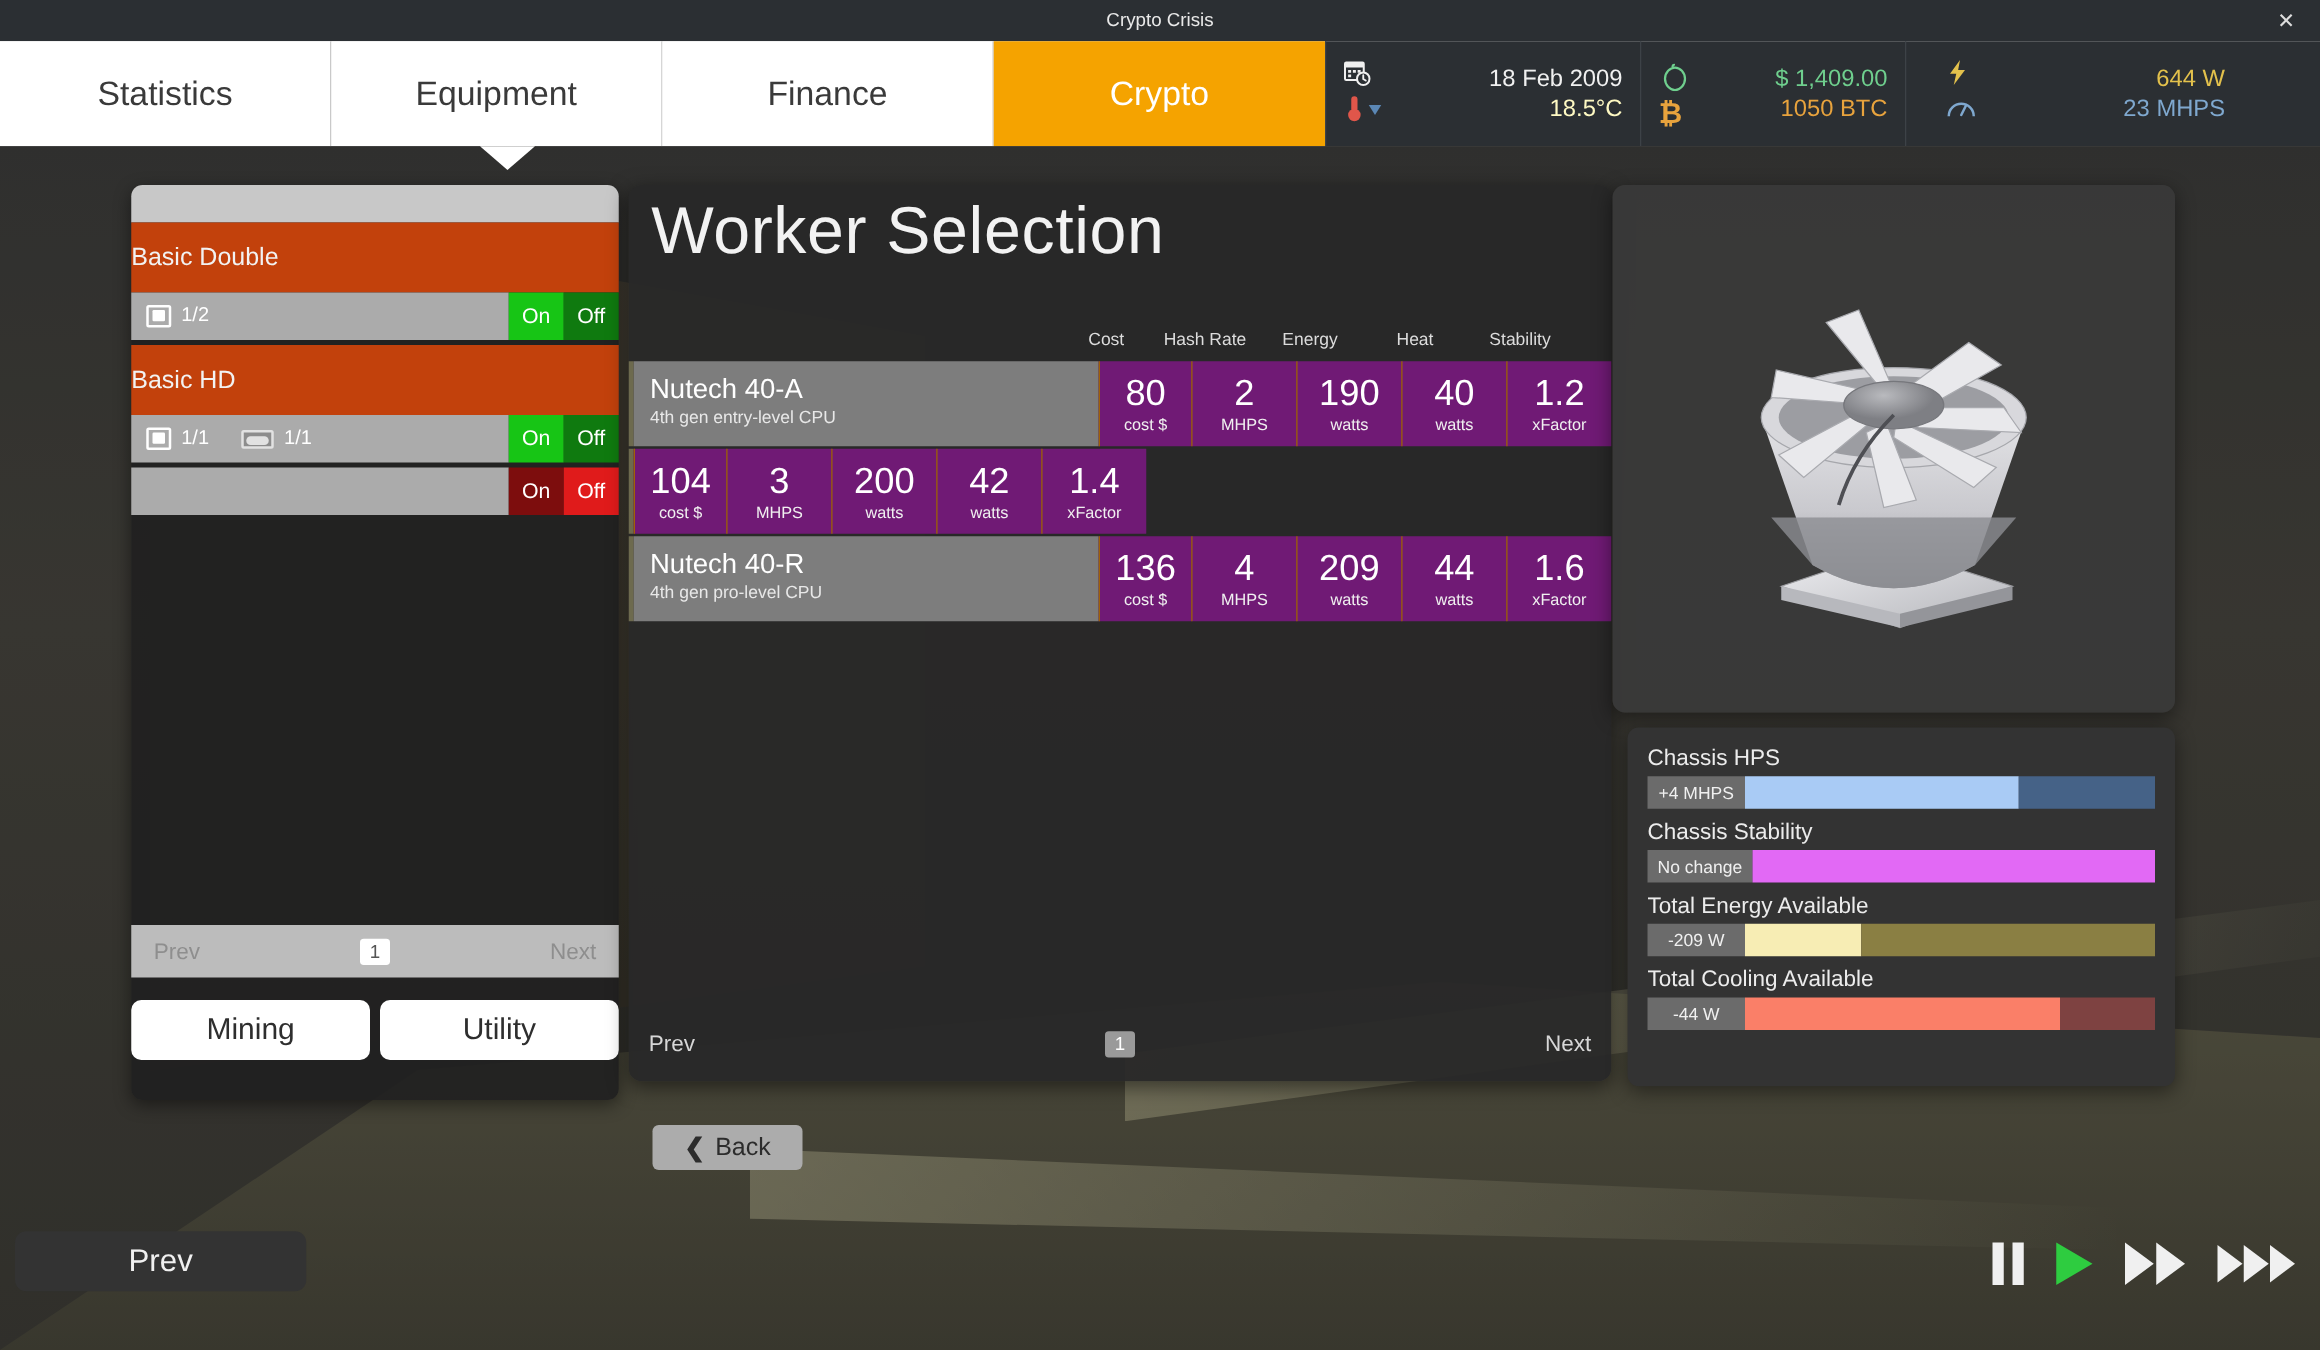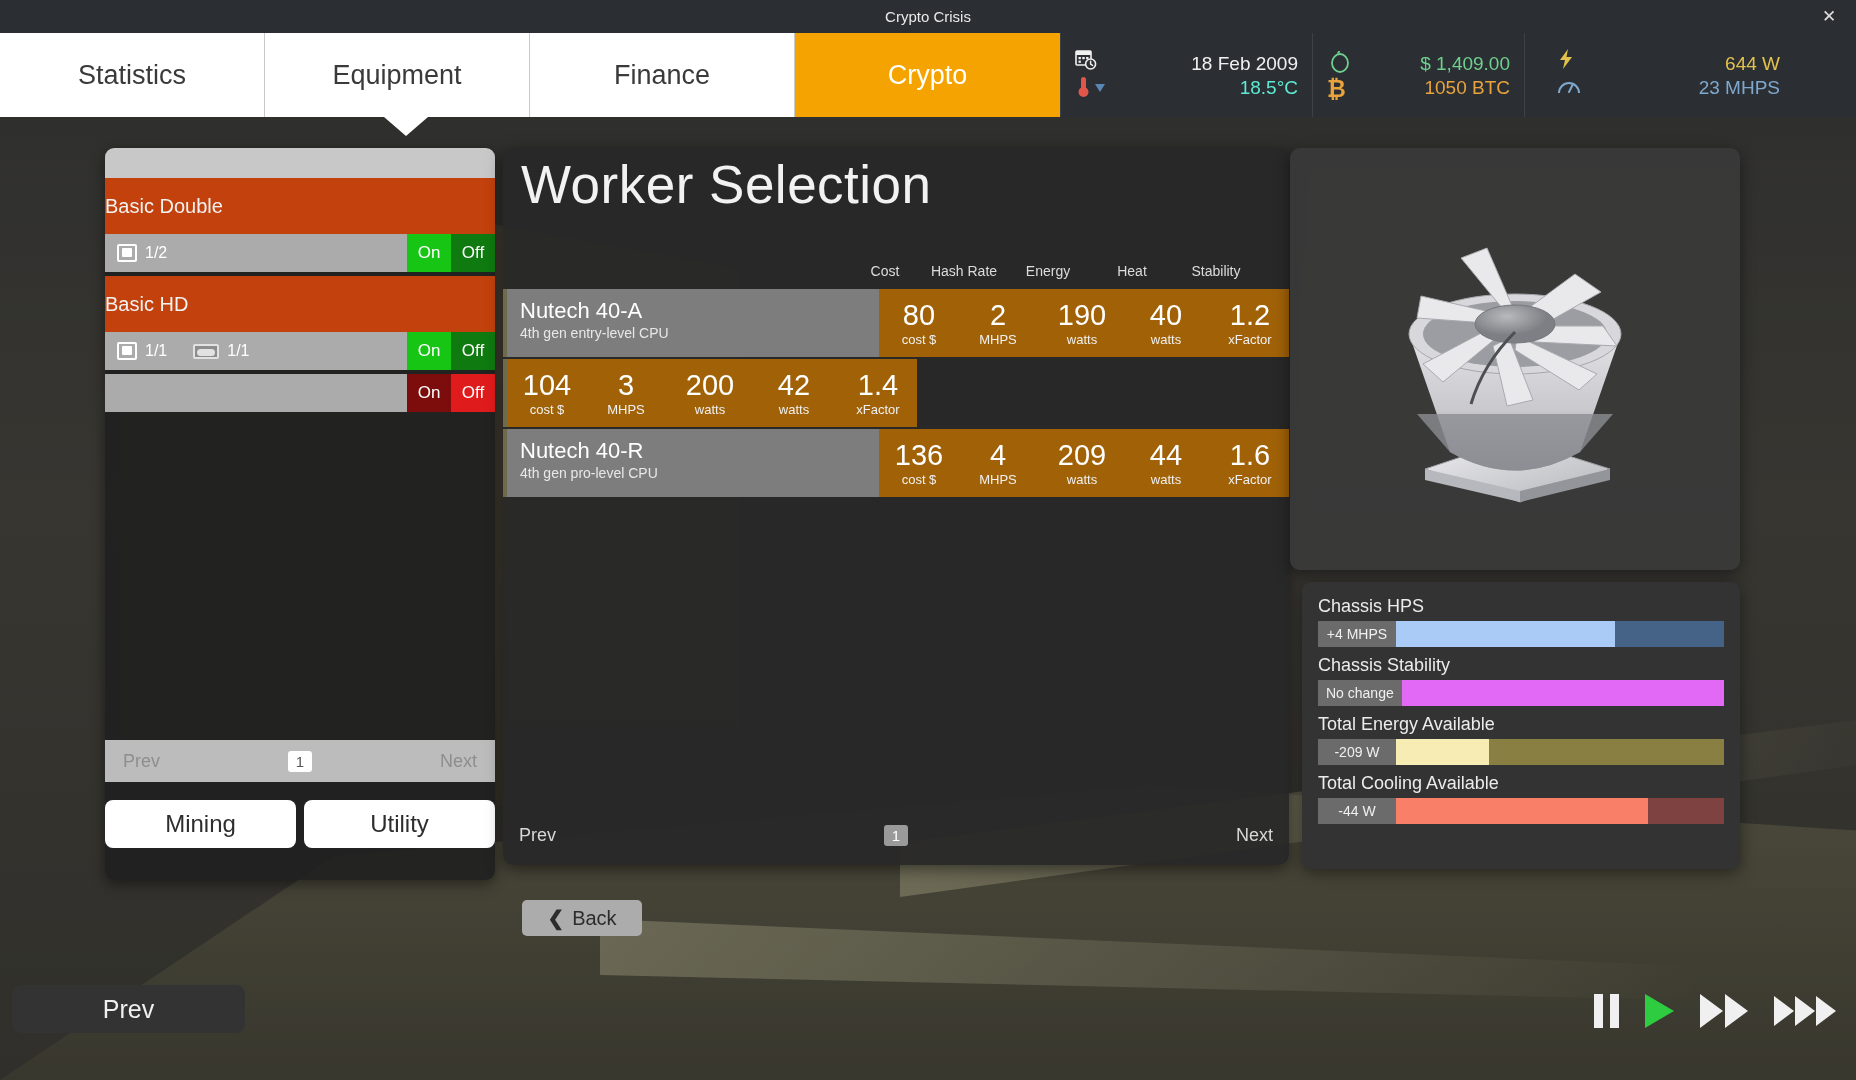--- a/index.html
+++ b/index.html
@@ -54,21 +54,21 @@
     height:84px; display:flex; align-items:center;
     border-left:1px solid #3d4247; padding:0 14px;
   }
   .stat-icons{ width:56px; display:flex; flex-direction:column; gap:2px; align-items:flex-start; }
   .stat-vals{ flex:1; display:flex; flex-direction:column; align-items:flex-end; gap:1px; }
   .stat-vals div{ font-size:19px; line-height:23px; }
   .ico{ font-size:19px; line-height:20px; display:block; }
   #g-date{ width:252px; }
   #g-money{ width:212px; }
   #g-power{ width:270px; border-right:none;padding-left:31px; }
-  .c-white{ color:#f0f0f0; } .c-red{ color:#5eead4; }
+  .c-white{ color:#f0f0f0; } .c-red{ color:#fef9c3; }
   .c-green{ color:#6fcf8e; } .c-orange{ color:#e8a33d; }
   .c-yellow{ color:#e3c14c; } .c-blue{ color:#7fa8cf; }
 
   
   #gamebg{
     position:absolute; left:0; top:117px; width:1856px; height:963px;
     background:
       linear-gradient(180deg,#3a3a38 0%,#46443c 40%,#3b3a33 100%);
     overflow:hidden;
   }
@@ -186,21 +186,21 @@
     position:absolute; left:0; width:786px; height:68px; display:flex;
     border-left:4px solid #6d6a4e;
   }
   #wrow0{ top:141px; } #wrow1{ top:211px; } #wrow2{ top:281px; }
   .wname{
     flex:1; background:#7d7d7d; padding:9px 0 0 13px;
   }
   .wname .n{ font-size:22px; color:#fff; line-height:26px; }
   .wname .d{ font-size:14px; color:#e8e8e8; line-height:19px; }
   .wcell{
-    width:74px; background:#a16207; border-left:6px solid #a16207;
+    width:74px; background:#701a75; border-left:1px solid #a16207;
     display:flex; flex-direction:column; align-items:center;
     justify-content:center; gap:2px;
   }
   .wcell.wide{ width:84px; }
   .wcell .v{ font-size:29px; color:#fff; line-height:30px; font-weight:300; }
   .wcell .u{ font-size:13px; color:#f0f0f0; line-height:15px; }
 
   #c-pager{
     position:absolute; left:0; bottom:12px; width:786px; height:36px;
     display:flex; align-items:center; justify-content:space-between;

